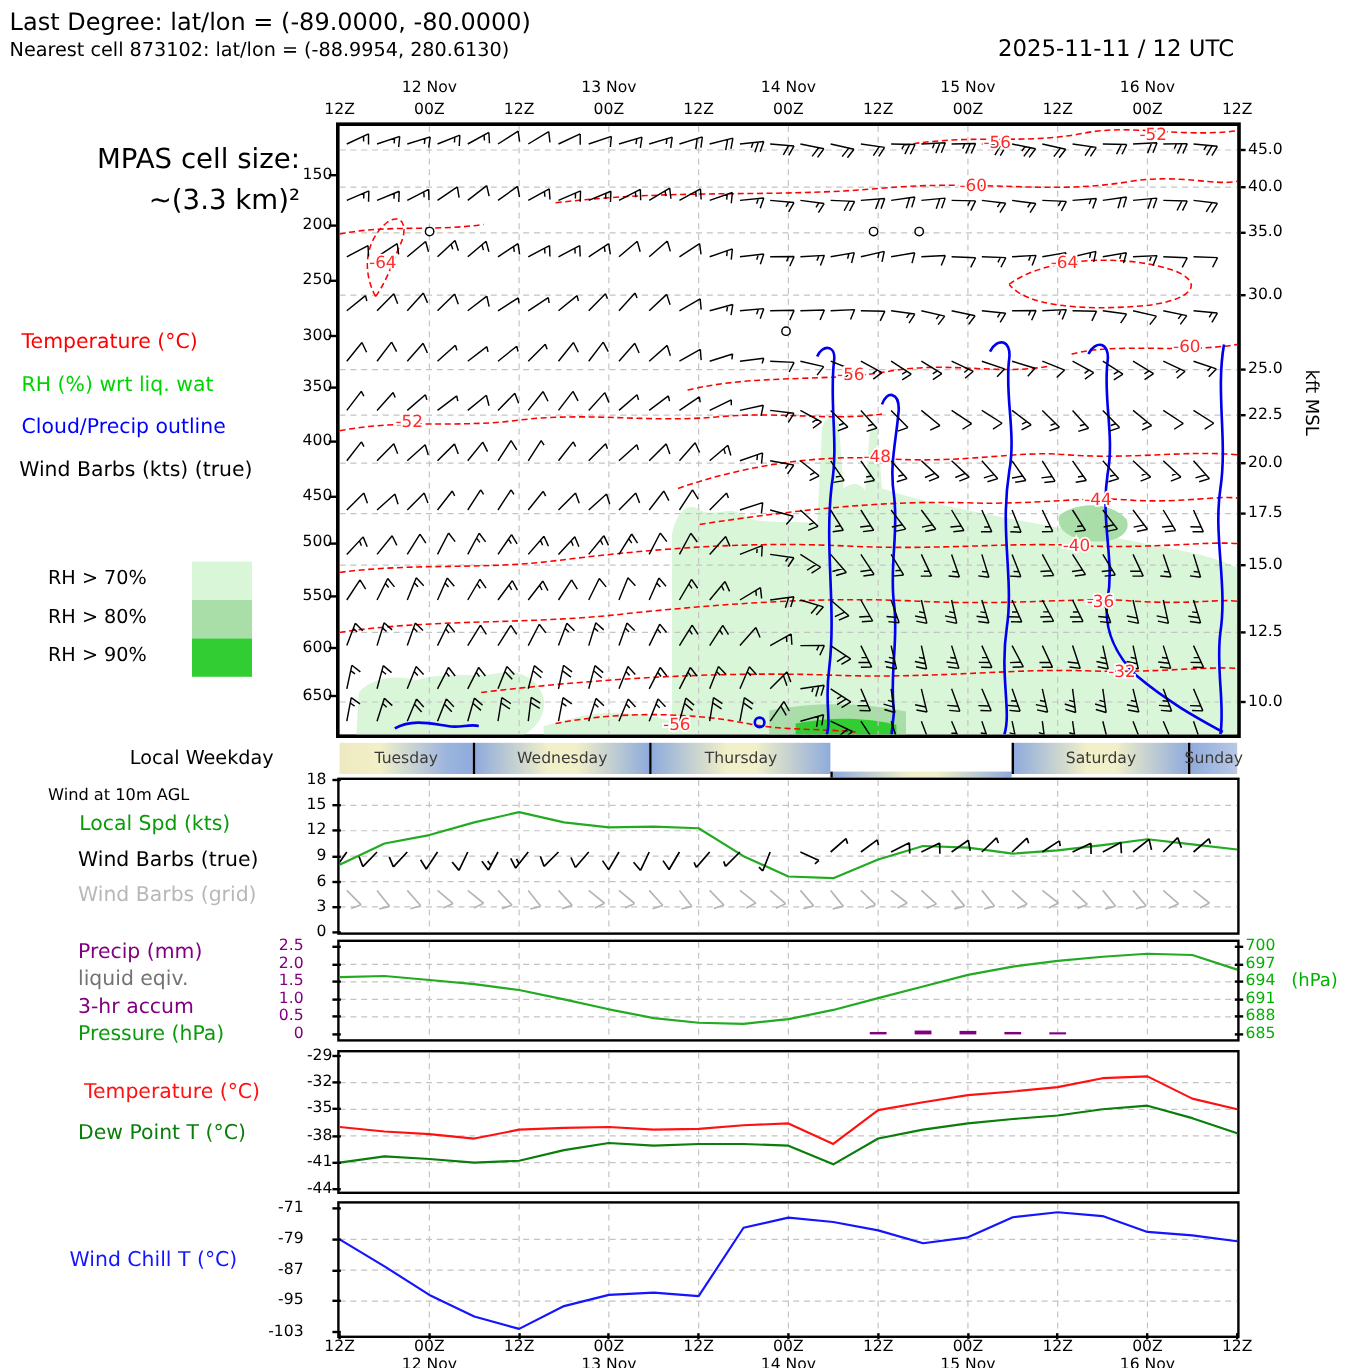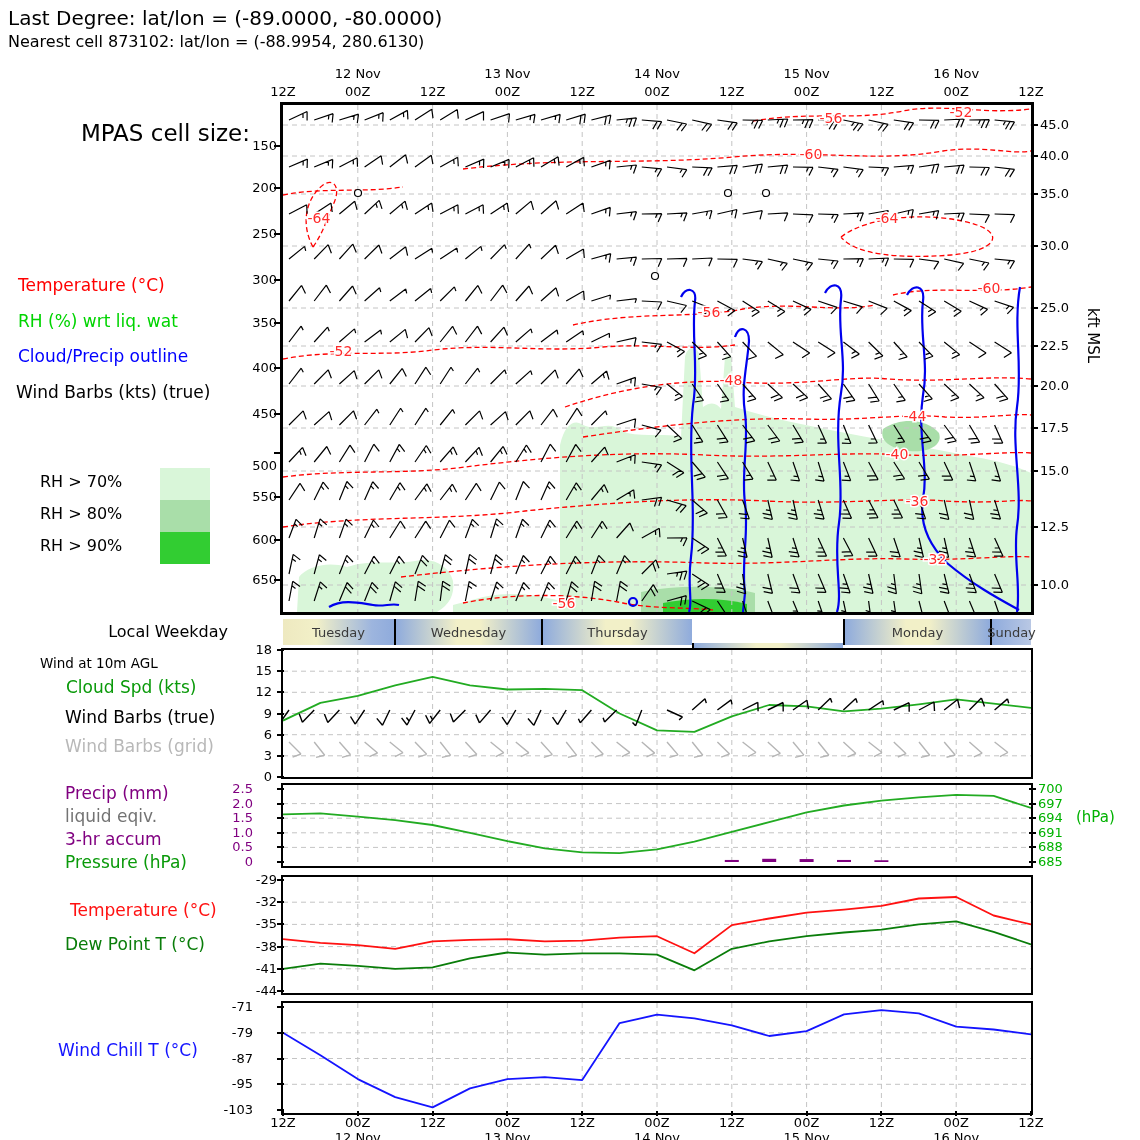--- a/index.html
+++ b/index.html
@@ -21,22 +21,24 @@
     font-size:13px;color:#3a3a3a;}
   .bdiv{border-left:2px solid #000;box-sizing:border-box;}
 </style>
 </head>
 <body>
 
 <div id="root">
 
   <div class="abs h-title" style="left:8px;top:6px">Last Degree: lat/lon = (-89.0000, -80.0000)</div>
   <div class="abs h-sub" style="left:8px;top:32px">Nearest cell 873102: lat/lon = (-88.9954, 280.6130)</div>
+  <div class="abs h-right" style="left:765px;top:30px">2025-11-11 / 12 UTC</div>
 
   <div class="abs cellsize" style="left:18px;top:120px">MPAS cell size:</div>
+  <div class="abs cellsize" style="left:18px;top:154px">~(3.3 km)²</div>
 
   <div class="abs leg" style="left:18px;top:275px;color:#ff0000">Temperature (°C)</div>
   <div class="abs leg" style="left:18px;top:311px;color:#00d400">RH (%) wrt liq. wat</div>
   <div class="abs leg" style="left:18px;top:346px;color:#0000ff">Cloud/Precip outline</div>
   <div class="abs leg" style="left:16px;top:382px;color:#000">Wind Barbs (kts) (true)</div>
 
   <div id="rhLegend">
       <div class="lbl" style="left:40px;top:472px;font-size:16px">RH &gt; 70%</div>
       <div class="abs" style="left:160px;top:468px;width:50px;height:32px;background:#d9f6d9"></div>
       <div class="lbl" style="left:40px;top:504px;font-size:16px">RH &gt; 80%</div>
@@ -71,21 +73,21 @@
       <div class="lbl tickR" style="left:237px;top:226px;width:40px">250</div>
       <div class="tickmark" style="left:274px;top:233px;width:7px;height:2px"></div>
       <div class="lbl tickR" style="left:237px;top:272px;width:40px">300</div>
       <div class="tickmark" style="left:274px;top:279px;width:7px;height:2px"></div>
       <div class="lbl tickR" style="left:237px;top:315px;width:40px">350</div>
       <div class="tickmark" style="left:274px;top:322px;width:7px;height:2px"></div>
       <div class="lbl tickR" style="left:237px;top:360px;width:40px">400</div>
       <div class="tickmark" style="left:274px;top:367px;width:7px;height:2px"></div>
       <div class="lbl tickR" style="left:237px;top:406px;width:40px">450</div>
       <div class="tickmark" style="left:274px;top:413px;width:7px;height:2px"></div>
-      <div class="lbl tickR" style="left:237px;top:458px;width:40px">500</div>
+      <div class="lbl tickR" style="left:237px;top:444px;width:40px">500</div>
       <div class="tickmark" style="left:274px;top:452px;width:7px;height:2px"></div>
       <div class="lbl tickR" style="left:237px;top:489px;width:40px">550</div>
       <div class="tickmark" style="left:274px;top:496px;width:7px;height:2px"></div>
       <div class="lbl tickR" style="left:237px;top:532px;width:40px">600</div>
       <div class="tickmark" style="left:274px;top:539px;width:7px;height:2px"></div>
       <div class="lbl tickR" style="left:237px;top:572px;width:40px">650</div>
       <div class="tickmark" style="left:274px;top:579px;width:7px;height:2px"></div>
     </div>
   <div id="rightAxis">
       <div class="lbl" style="left:1040px;top:117px;width:44px">45.0</div>
@@ -200,29 +202,29 @@
       <div class="strip-band bdiv" style="width: 147px; background: linear-gradient(90deg, rgb(143, 171, 220) 0%, rgb(242, 240, 200) 42%, rgb(242, 240, 200) 58%, rgb(143, 171, 220) 100%);">
         <span>Wednesday</span>
       </div>
       <div class="strip-band bdiv" style="width: 151px; background: linear-gradient(90deg, rgb(143, 171, 220) 0%, rgb(242, 240, 200) 42%, rgb(242, 240, 200) 58%, rgb(143, 171, 220) 100%);">
         <span>Thursday</span>
       </div>
       <div class="strip-band bdiv" style="width: 151px; background: linear-gradient(90deg, rgb(143, 171, 220) 0%, rgb(242, 240, 200) 42%, rgb(242, 240, 200) 58%, rgb(143, 171, 220) 100%); margin-top: 24px;">
         <span>Friday</span>
       </div>
       <div class="strip-band bdiv" style="width: 147px; background: linear-gradient(90deg, rgb(143, 171, 220) 0%, rgb(242, 240, 200) 42%, rgb(242, 240, 200) 58%, rgb(143, 171, 220) 100%);">
-        <span>Monday</span>
+        <span>Saturday</span>
       </div>
       <div class="strip-band bdiv" style="width: 41px; background: linear-gradient(90deg, rgb(143, 171, 220) 0%, rgb(185, 200, 228) 100%);">
         <span>Sunday</span>
       </div>
     </div>
 
   <div class="abs" style="left:40px;top:655px;font-size:13.5px">Wind at 10m AGL</div>
-  <div class="abs leg" style="left:66px;top:677px;color:#0a9a0a">Cloud Spd (kts)</div>
+  <div class="abs leg" style="left:66px;top:677px;color:#0a9a0a">Local Spd (kts)</div>
   <div class="abs leg" style="left:65px;top:707px;color:#000">Wind Barbs (true)</div>
   <div class="abs leg" style="left:65px;top:736px;color:#b8b8b8">Wind Barbs (grid)</div>
   <div class="panel" style="left:281px;top:648px;width:748px;height:127px;border:2px solid #000">
     <svg id="windSvg" width="748" height="127" viewBox="0 0 748 127">
         <g stroke="#c4c4c4" stroke-width="1" stroke-dasharray="5 4">
           <line x1="74.8" y1="0" x2="74.8" y2="127"></line>
           <line x1="149.6" y1="0" x2="149.6" y2="127"></line>
           <line x1="224.39999999999998" y1="0" x2="224.39999999999998" y2="127"></line>
           <line x1="299.2" y1="0" x2="299.2" y2="127"></line>
           <line x1="374" y1="0" x2="374" y2="127"></line>

